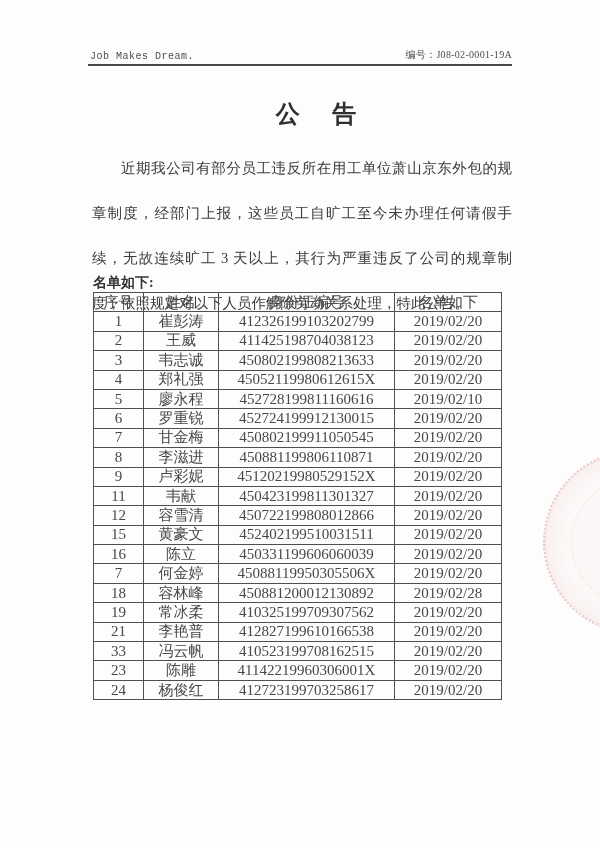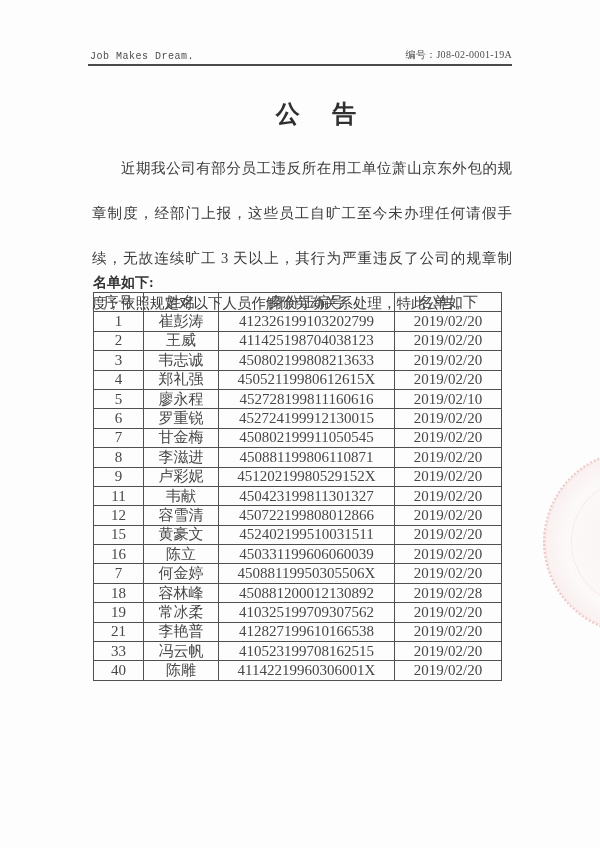--- a/index.html
+++ b/index.html
@@ -266,23 +266,29 @@
           <td>412827199610166538</td>
           <td>2019/02/20</td>
         </tr>
         <tr>
           <td>33</td>
           <td>冯云帆</td>
           <td>410523199708162515</td>
           <td>2019/02/20</td>
         </tr>
         <tr>
-          <td>40</td>
+          <td>23</td>
           <td>陈雕</td>
           <td>41142219960306001X</td>
           <td>2019/02/20</td>
         </tr>
+        <tr>
+          <td>24</td>
+          <td>杨俊红</td>
+          <td>412723199703258617</td>
+          <td>2019/02/20</td>
+        </tr>
       </tbody>
   </table>
 
   <div class="stamp-watermark"></div>
 
 </div>
 
 </body></html>

